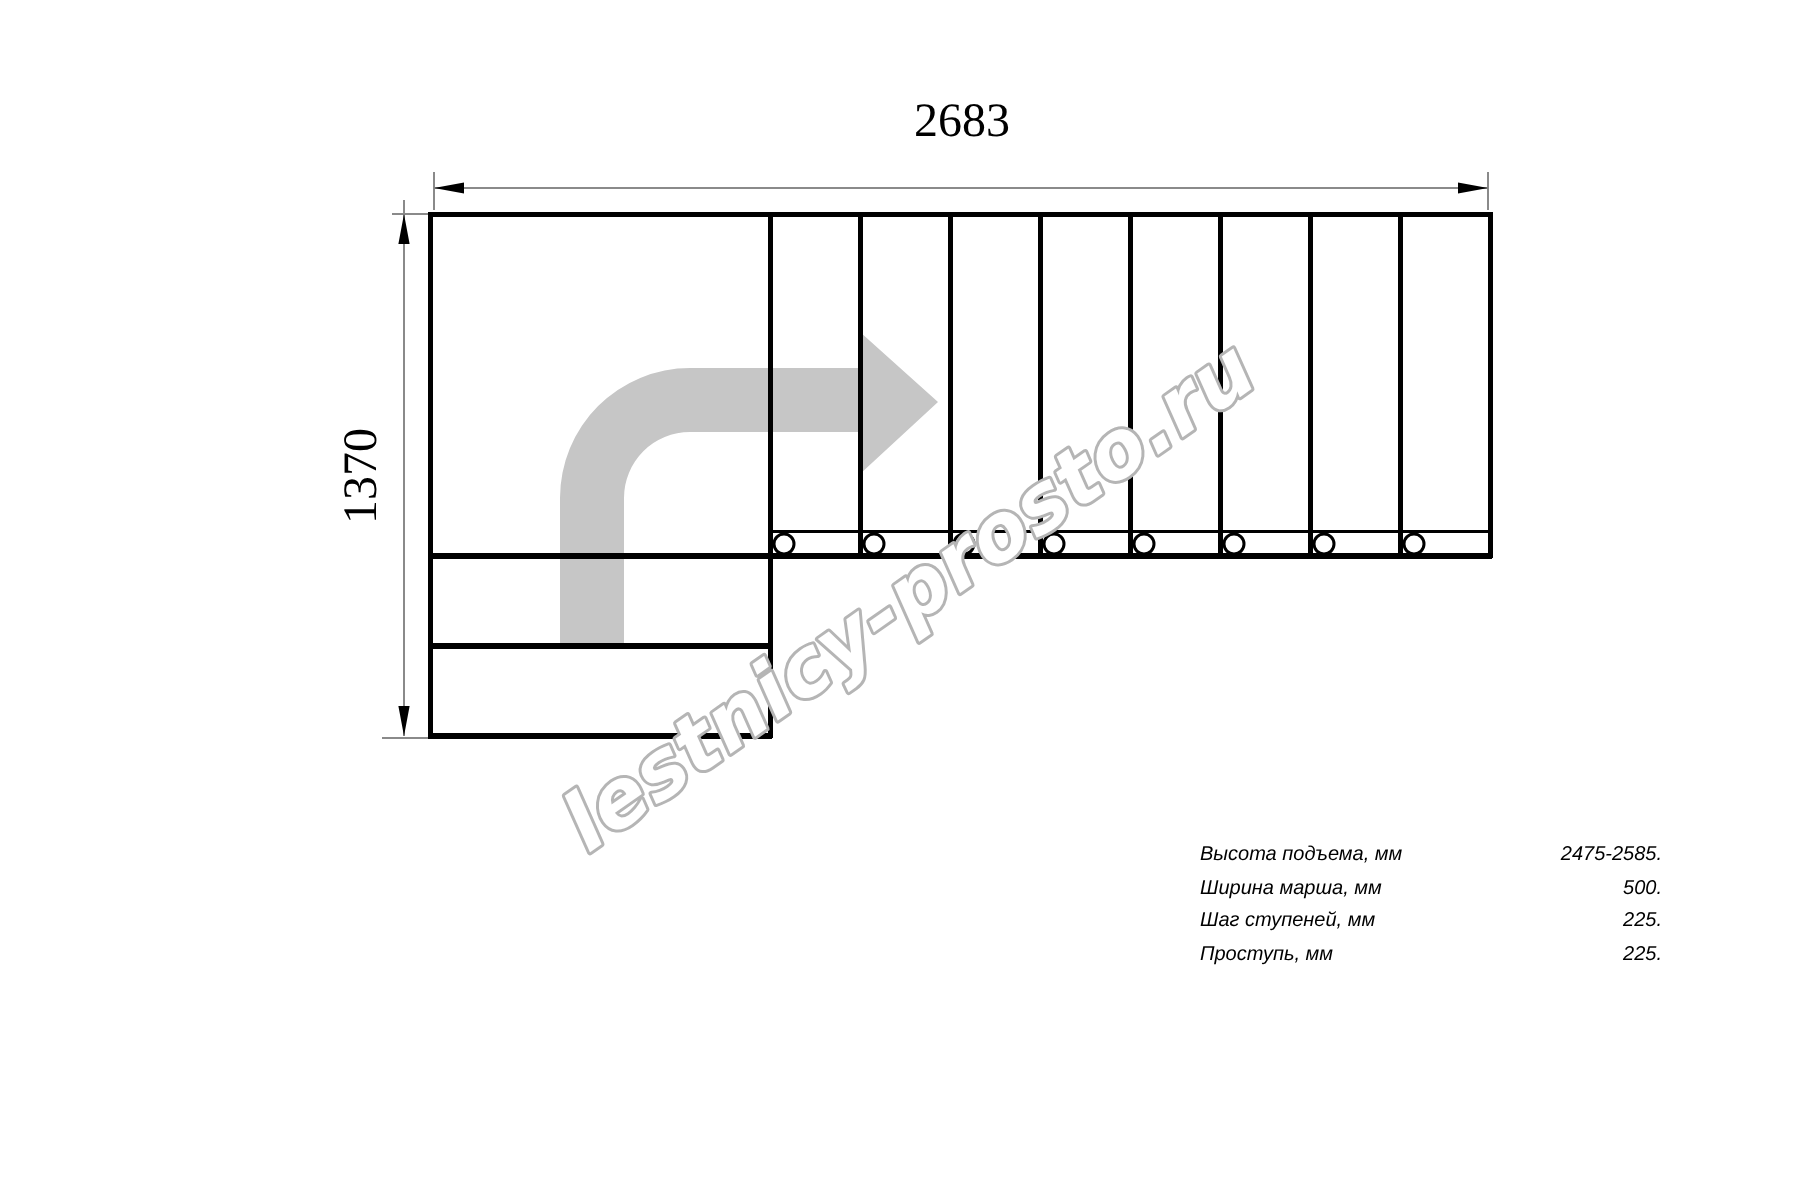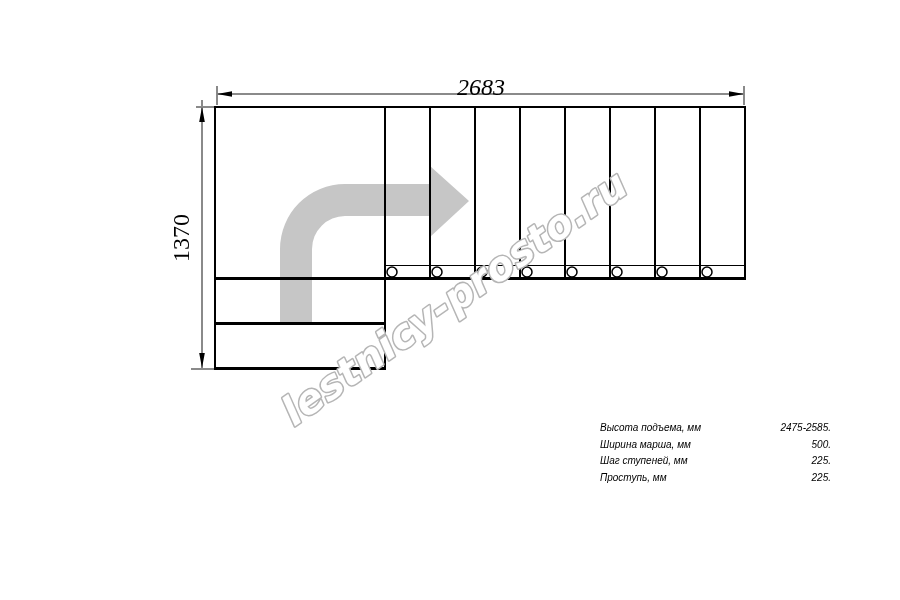--- a/index.html
+++ b/index.html
@@ -26,23 +26,22 @@
     position: absolute;
     color: #000000;
     font-family: "Liberation Serif", serif;
     font-size: 24px;
     line-height: 24px;
     text-align: center;
     white-space: nowrap;
   }
   .dim-label-h {
     left: 431px;
-    top: 75px;
+    top: 49px;
     width: 100px;
-    font-style: italic;
   }
   .dim-label-v {
     left: 132px;
     top: 225px;
     width: 100px;
     height: 26px;
     transform: rotate(-90deg);
   }
   .spec-table {
     position: absolute;

